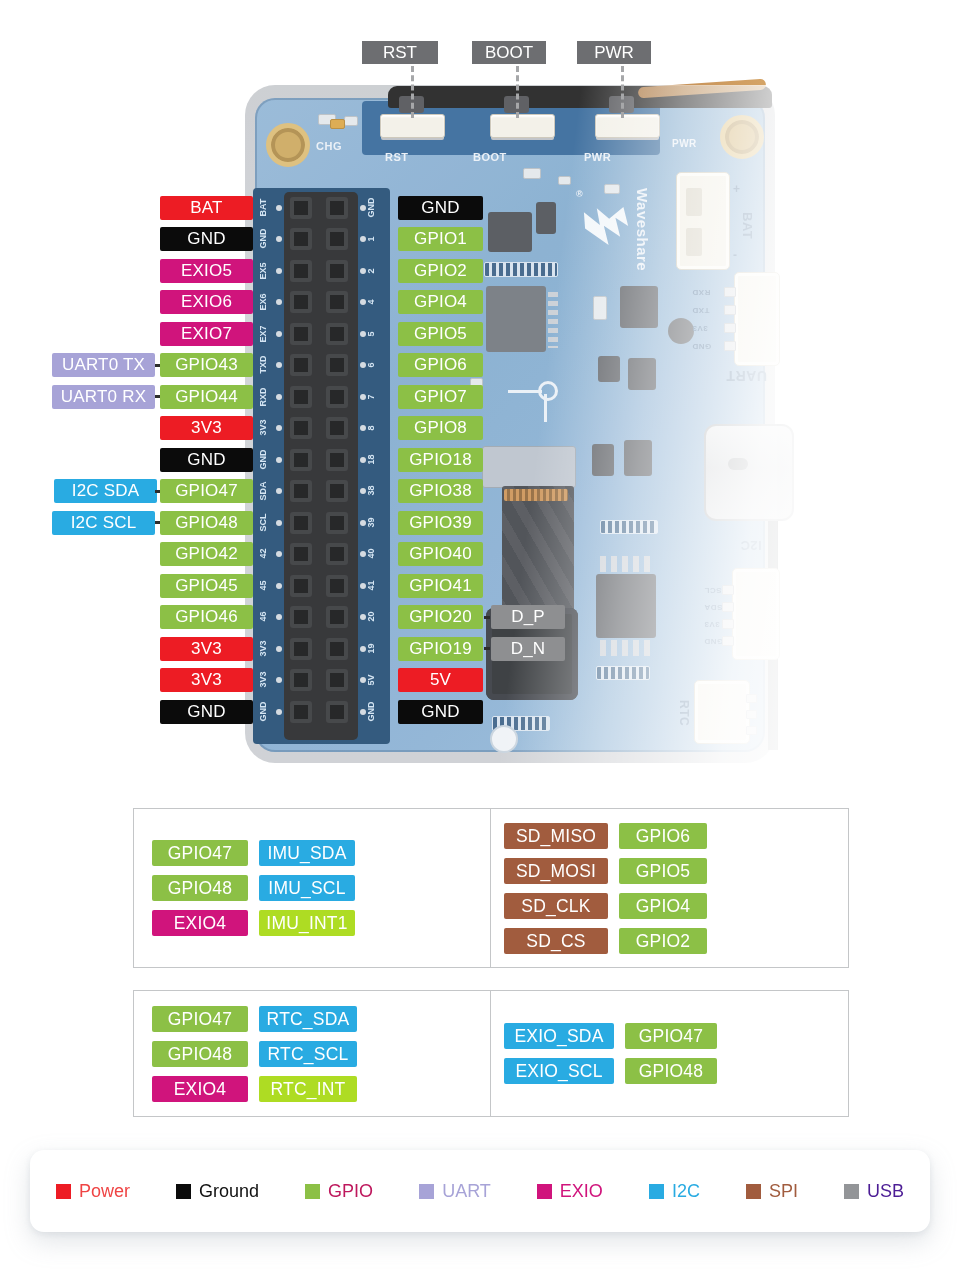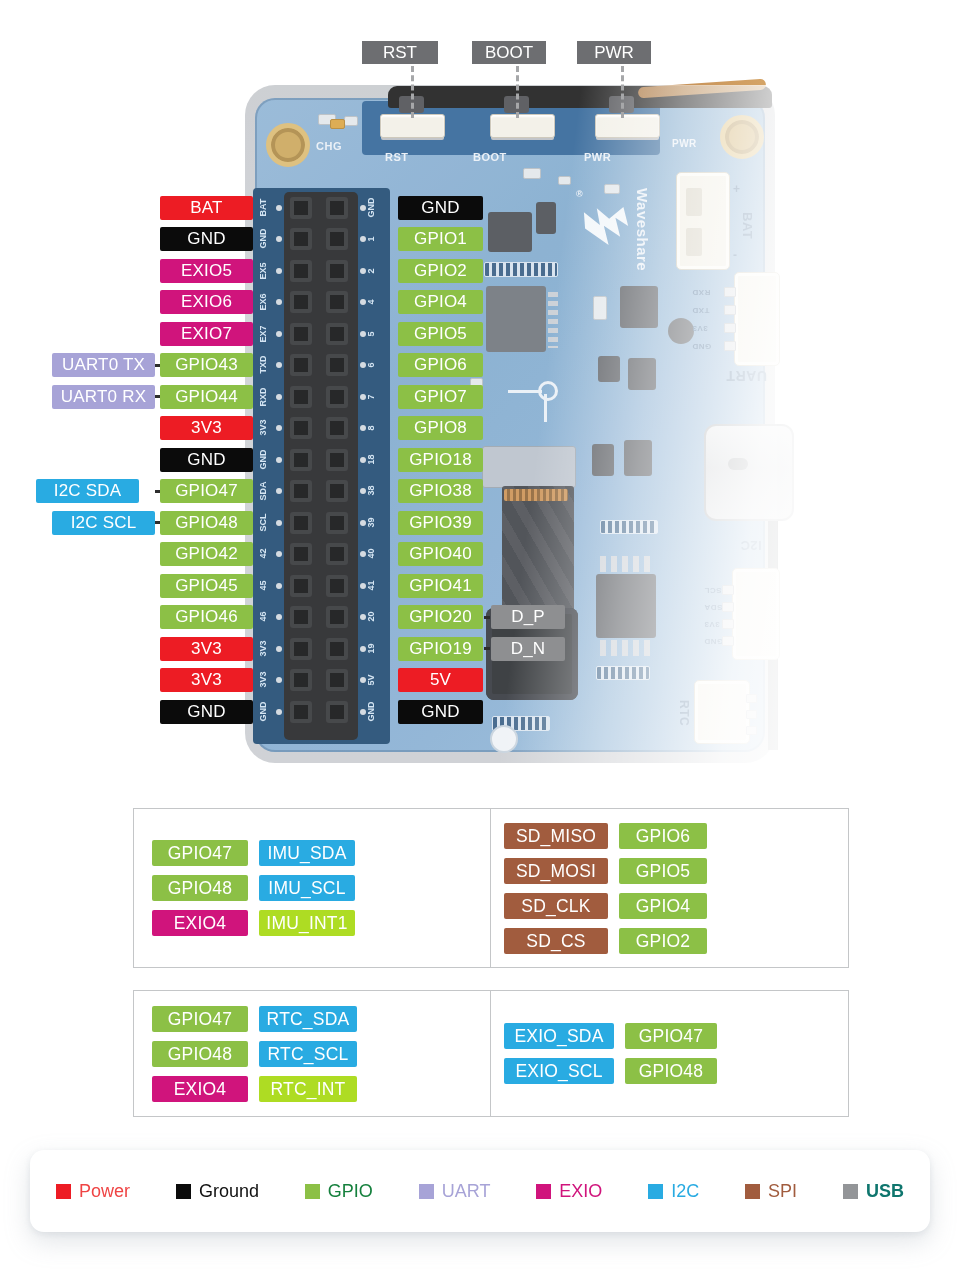--- a/index.html
+++ b/index.html
@@ -330,21 +330,21 @@
       <div class="pill" style="left: 160px; top: 321.88px; width: 93px; background: rgb(208, 20, 124);">EXIO7</div>
       <div class="pill" style="left: 160px; top: 353.35px; width: 93px; background: rgb(140, 192, 70);">GPIO43</div>
       <div class="pill" style="left: 52px; top: 353.35px; width: 103px; background: rgb(167, 163, 215);">UART0 TX</div>
       <div class="tick" style="left: 155px; top: 363.85px; width: 5px;"></div>
       <div class="pill" style="left: 160px; top: 384.82px; width: 93px; background: rgb(140, 192, 70);">GPIO44</div>
       <div class="pill" style="left: 52px; top: 384.82px; width: 103px; background: rgb(167, 163, 215);">UART0 RX</div>
       <div class="tick" style="left: 155px; top: 395.32px; width: 5px;"></div>
       <div class="pill" style="left: 160px; top: 416.29px; width: 93px; background: rgb(237, 28, 36);">3V3</div>
       <div class="pill" style="left: 160px; top: 447.76px; width: 93px; background: rgb(11, 11, 11);">GND</div>
       <div class="pill" style="left: 160px; top: 479.23px; width: 93px; background: rgb(140, 192, 70);">GPIO47</div>
-      <div class="pill" style="left: 36px; top: 479.23px; width: 103px; background: rgb(41, 171, 226);">I2C SDA</div>
+      <div class="pill" style="left: 54px; top: 479.23px; width: 103px; background: rgb(41, 171, 226);">I2C SDA</div>
       <div class="tick" style="left: 155px; top: 489.73px; width: 5px;"></div>
       <div class="pill" style="left: 160px; top: 510.7px; width: 93px; background: rgb(140, 192, 70);">GPIO48</div>
       <div class="pill" style="left: 52px; top: 510.7px; width: 103px; background: rgb(41, 171, 226);">I2C SCL</div>
       <div class="tick" style="left: 155px; top: 521.2px; width: 5px;"></div>
       <div class="pill" style="left: 160px; top: 542.17px; width: 93px; background: rgb(140, 192, 70);">GPIO42</div>
       <div class="pill" style="left: 160px; top: 573.64px; width: 93px; background: rgb(140, 192, 70);">GPIO45</div>
       <div class="pill" style="left: 160px; top: 605.11px; width: 93px; background: rgb(140, 192, 70);">GPIO46</div>
       <div class="pill" style="left: 160px; top: 636.58px; width: 93px; background: rgb(237, 28, 36);">3V3</div>
       <div class="pill" style="left: 160px; top: 668.05px; width: 93px; background: rgb(237, 28, 36);">3V3</div>
       <div class="pill" style="left: 160px; top: 699.52px; width: 93px; background: rgb(11, 11, 11);">GND</div>
@@ -443,37 +443,37 @@
       <div class="litem" style="position: relative;">
         <div class="swatch" style="background: rgb(237, 28, 36); position: relative;"></div>
         <div style="color: #ef4444; position: relative;">Power</div>
       </div>
       <div class="litem" style="position: relative;">
         <div class="swatch" style="background: rgb(11, 11, 11); position: relative;"></div>
         <div style="color: rgb(17, 17, 17); position: relative;">Ground</div>
       </div>
       <div class="litem" style="position: relative;">
         <div class="swatch" style="background: rgb(140, 192, 70); position: relative;"></div>
-        <div style="color: #15803d; position: relative;">GPIO</div>
+        <div style="color: #be185d; position: relative;">GPIO</div>
       </div>
       <div class="litem" style="position: relative;">
         <div class="swatch" style="background: rgb(167, 163, 215); position: relative;"></div>
         <div style="color: rgb(167, 163, 215); position: relative;">UART</div>
       </div>
       <div class="litem" style="position: relative;">
         <div class="swatch" style="background: rgb(208, 20, 124); position: relative;"></div>
         <div style="color: rgb(208, 20, 124); position: relative;">EXIO</div>
       </div>
       <div class="litem" style="position: relative;">
         <div class="swatch" style="background: rgb(41, 171, 226); position: relative;"></div>
         <div style="color: rgb(41, 171, 226); position: relative;">I2C</div>
       </div>
       <div class="litem" style="position: relative;">
         <div class="swatch" style="background: rgb(161, 92, 62); position: relative;"></div>
         <div style="color: rgb(161, 92, 62); position: relative;">SPI</div>
       </div>
       <div class="litem" style="position: relative;">
         <div class="swatch" style="background: rgb(147, 149, 152); position: relative;"></div>
-        <div style="color: #0f766e; position: relative; font-weight: bold;">USB</div>
+        <div style="color: #4c1d95; position: relative;">USB</div>
       </div>
     </div>
 
 </div>
 
 </body></html>

